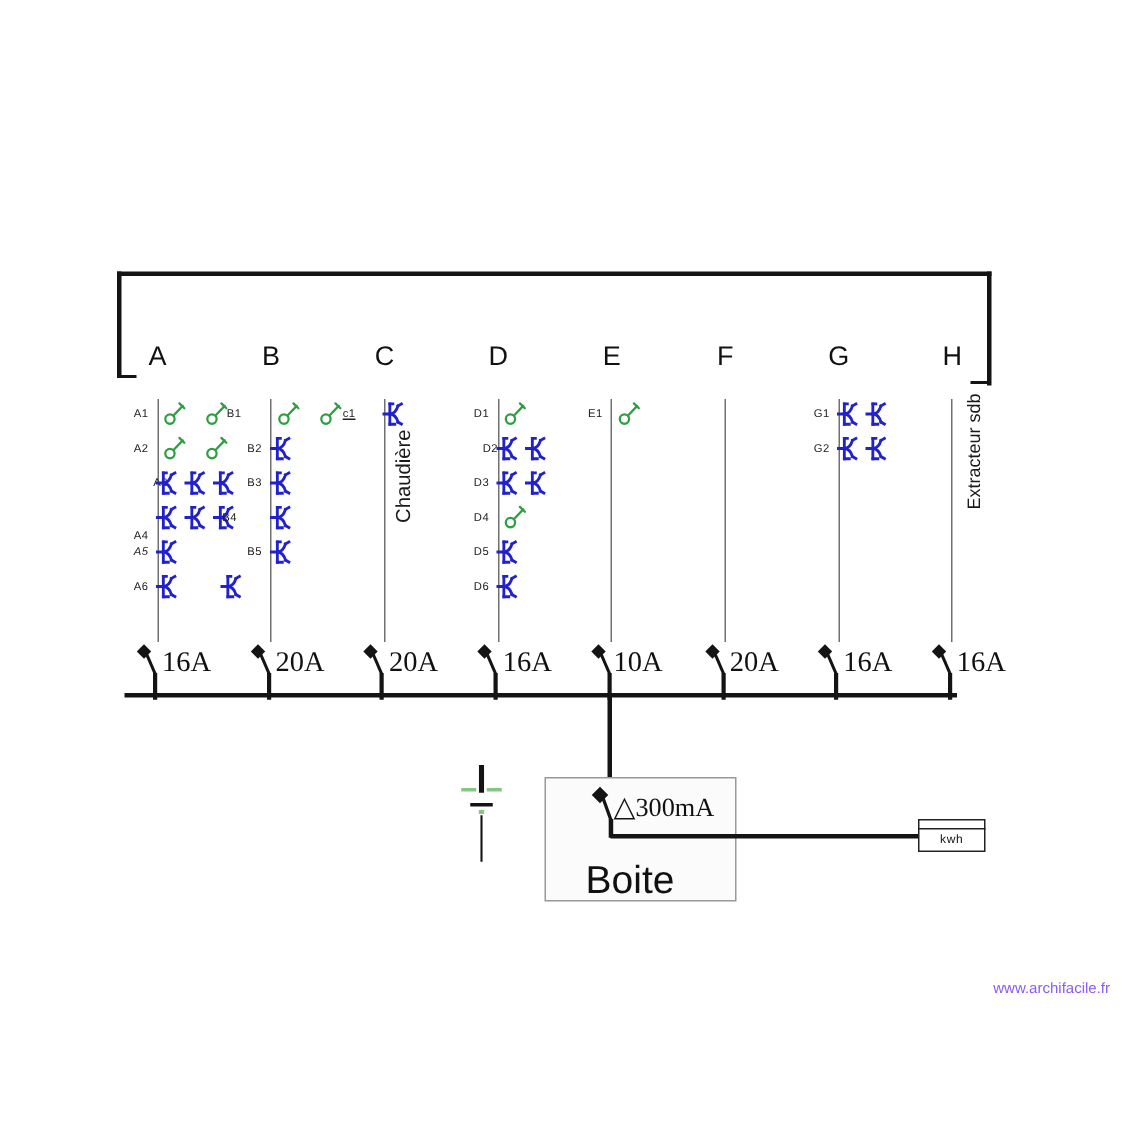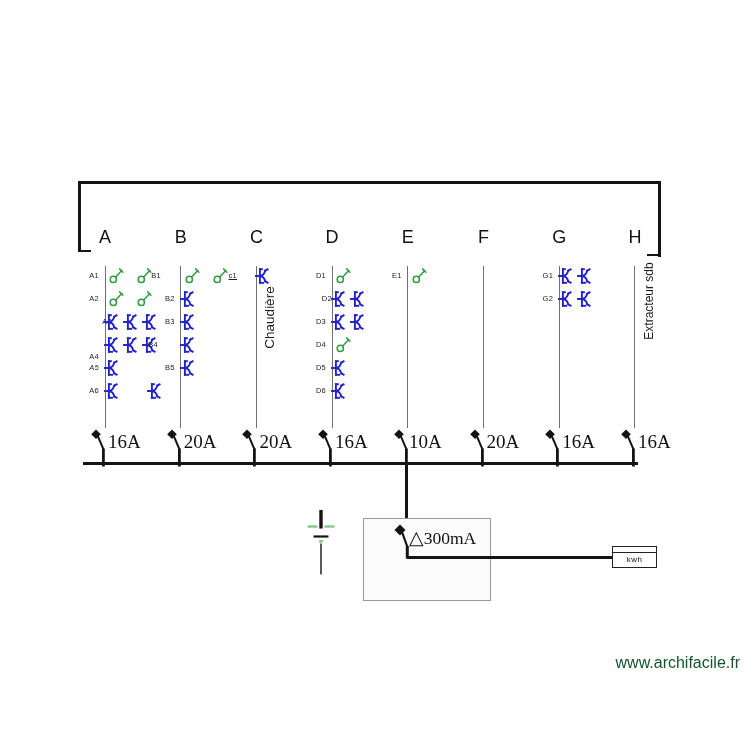--- a/index.html
+++ b/index.html
@@ -31,21 +31,21 @@
   .mainbox-label{position:absolute;left:355px;top:571px;width:130px;text-align:center;
                  font-size:26px;color:#111;}
   .diff{position:absolute;left:409px;top:526px;font-family:"Liberation Serif",serif;
         font-size:17.5px;color:#111;white-space:nowrap;}
   .diff .delta{font-size:19px;}
   .meterbox{position:absolute;left:612px;top:546px;width:45px;height:22px;
             border:1px solid #222;background:#fff;box-sizing:border-box;}
   .meterdiv{position:absolute;left:612px;top:552px;width:45px;height:1px;background:#222;}
   .meterlabel{position:absolute;left:612px;top:555px;width:45px;text-align:center;
               font-size:8px;color:#111;letter-spacing:0.5px;}
-  .watermark{position:absolute;right:10px;top:654px;font-size:16px;color:#14532d;}
+  .watermark{position:absolute;right:10px;top:654px;font-size:10px;color:#8b5cf6;}
 </style>
 </head>
 <body>
 
 <div id="canvas">
 
 
   <div class="hline" style="left:78px;top:181px;width:583px;height:3px;"></div>
   <div class="vline" style="left:78px;top:181px;width:3px;height:71px;"></div>
   <div class="hline" style="left:80px;top:249.5px;width:11px;height:2.5px;"></div>
@@ -60,20 +60,21 @@
   <div class="sym" style="left:389px;top:520px;">
     <svg width="24" height="40" viewBox="0 0 24 40">
       <polygon points="11,4.5 16.5,10 11,15.5 5.5,10" fill="#141414"></polygon>
       <line x1="13" y1="12" x2="18.4" y2="27" stroke="#141414" stroke-width="2.2"></line>
       <line x1="18.3" y1="26" x2="18.3" y2="38.5" stroke="#141414" stroke-width="3"></line>
     </svg>
   </div>
   <div class="diff">
     <span class="delta">△</span><span>300mA</span>
   </div>
+  <div class="mainbox-label">Boite</div>
 
   <div class="hline" style="left:407px;top:556px;width:206px;height:3px;"></div>
 
   <div class="meterbox"></div>
   <div class="meterdiv"></div>
   <div class="meterlabel">kwh</div>
 
   <div class="sym" style="left:306px;top:507px;">
     <svg width="30" height="70" viewBox="0 0 30 70">
       <line x1="15" y1="3" x2="15" y2="21.5" stroke="#141414" stroke-width="3.4"></line>

